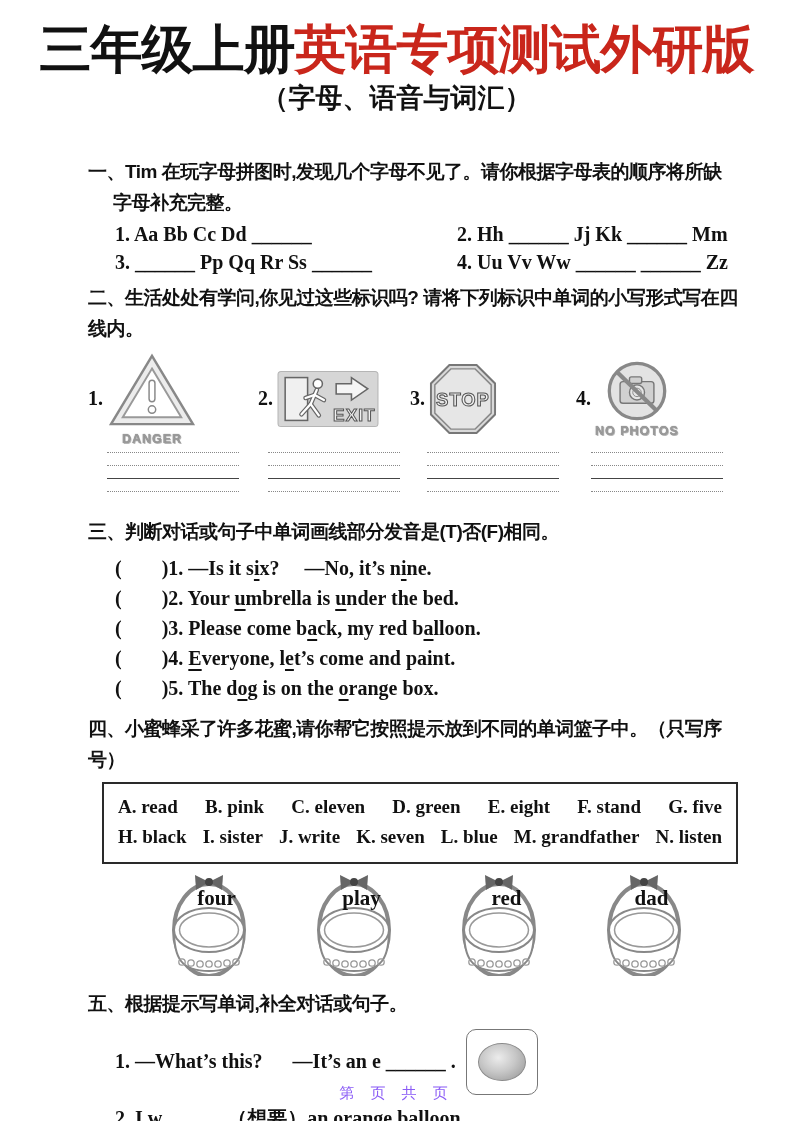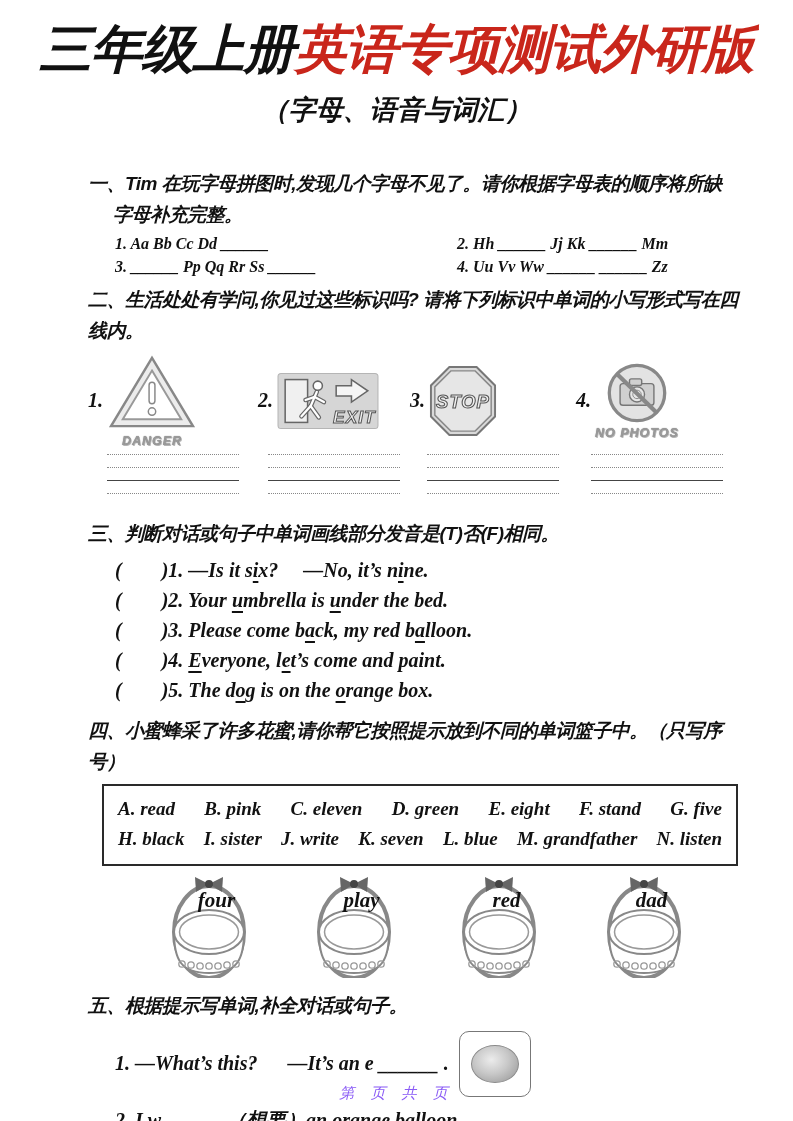--- a/index.html
+++ b/index.html
@@ -1,28 +1,28 @@
 <!DOCTYPE html>
 <html><head>
 <meta charset="utf-8">
 <style>
   html,body { margin:0; padding:0; background:#fff; }
   .sheet { position:relative; width:793px; height:1121px; background:#fff; overflow:hidden;
-           font-family:"Liberation Serif", serif; color:#111;font-style:italic; }
+           font-family:"Liberation Serif", serif; color:#111; }
   .title { text-align:center; padding-top:20px; font-family:"Liberation Sans", sans-serif;
            font-weight:bold; font-size:52px; line-height:1.15; letter-spacing:-1px; white-space:nowrap; }
   .title .red { color:#c9261b; }
   .subtitle { text-align:center; font-family:"Liberation Sans", sans-serif; font-weight:bold;
-              font-size:27px; margin-top:12px; }
+              font-size:27px; }
   .content { margin:40px 55px 0 88px; width:650px; }
   .qheader { font-family:"Liberation Sans", sans-serif; font-weight:bold; font-size:19px;
              line-height:31px; letter-spacing:-0.5px; padding-left:25px; text-indent:-25px; }
   
   .q1-items { display:grid; grid-template-columns:342px auto; row-gap:5px;
-              padding-left:27px; margin-top:5px; font-size:16px; font-weight:bold; }
+              padding-left:27px; margin-top:5px; font-size:20px; font-weight:bold; }
   .q1-items span { white-space:pre-wrap; }
   
   .signs-row { display:flex; margin-top:8px; }
   .sign-cell { display:flex; align-items:center; }
   .sign-cell .num { font-size:20px; font-weight:bold; margin-right:4px; }
   .sign-stack { display:flex; flex-direction:column; align-items:center; }
   .outcap { font-family:"Liberation Sans", sans-serif; font-weight:800; font-size:12.5px;
             color:#9a9a9a; letter-spacing:1px; margin-top:2px;
             text-shadow:0 0 1px #777, 1px 1px 0 #bbb; }
   .c1 { width:170px; } .c2 { width:152px; } .c3 { width:166px; } .c4 { width:162px; }

